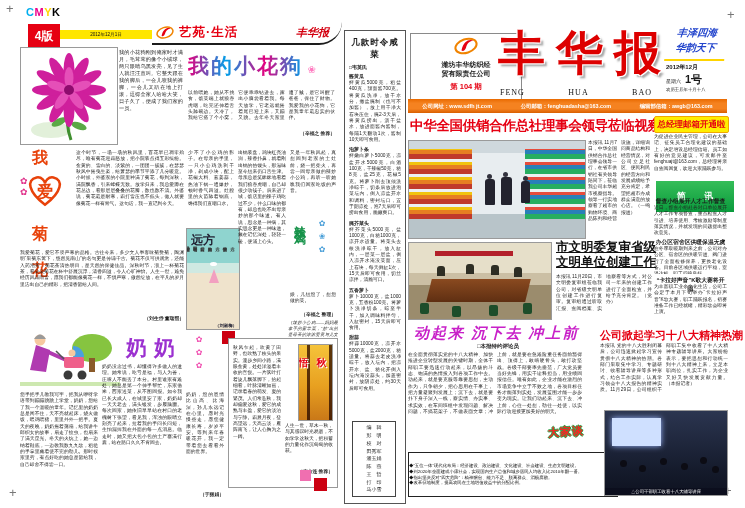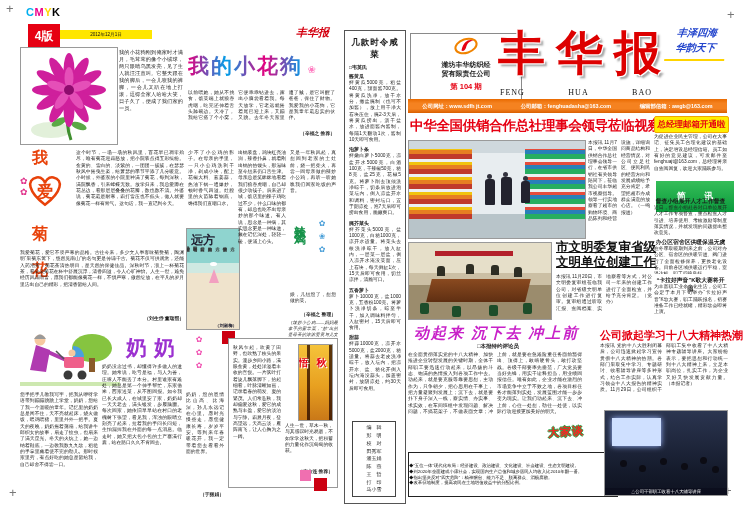--- a/index.html
+++ b/index.html
@@ -110,20 +110,29 @@
 <div class="stage">
 
   <div class="abs crop" style="left:6px;top:4px;">+</div>
   <div class="abs crop" style="left:727px;top:10px;">+</div>
   <div class="abs crop" style="left:9px;top:488px;">+</div>
   <div class="abs crop" style="left:724px;top:486px;">+</div>
   <div class="abs cmyk" style="left:26px;top:2px;"><span style="color:#00aeef">C</span><span style="color:#ec008c">M</span><span style="color:#ffd400">Y</span><span style="color:#000">K</span></div>
 
   <div class="abs badge" style="left:28px;top:24px;width:32px;height:24px;">4版</div>
   <div class="abs datebar" style="left:60px;top:30px;width:92px;height:9px;">2012年12月1日</div>
+  <div class="abs banner" style="left:152px;top:22px;width:186px;height:21px;">
+    <span style="display:inline-flex;">
+        <svg width="18" height="15" viewBox="0 0 26 22">
+          <ellipse cx="13" cy="11" rx="12" ry="7.5" fill="none" stroke="#f08300" stroke-width="2.2" transform="rotate(-18 13 11)"></ellipse>
+          <path d="M8 16 C10 6 16 3 21 5 C16 6 14 9 13 13 C12 16 10 17 8 16 Z" fill="#e60012"></path>
+        </svg>
+      </span>
+    <span class="sect">艺苑·生活</span>
+  </div>
   <div class="abs smallpaper" style="left:296px;top:25px;width:46px;">丰华报</div>
 
   <div class="abs photo" style="left:20px;top:47px;width:96px;height:96px;background:#fff;">
     <svg width="96" height="96" viewBox="0 0 96 96">
       <ellipse cx="30" cy="82" rx="20" ry="8" fill="#e2f0da"></ellipse>
       <path d="M48 58 q-4 18 2 34" stroke="#3f8f2f" stroke-width="3" fill="none"></path>
       <ellipse cx="38" cy="74" rx="8" ry="3.5" fill="#5aa845" transform="rotate(-25 38 74)"></ellipse>
       <ellipse cx="58" cy="78" rx="8" ry="3.5" fill="#5aa845" transform="rotate(20 58 78)"></ellipse>
       <g>
         <ellipse cx="48" cy="22" rx="5.5" ry="17" fill="#cf1f9c"></ellipse>
@@ -271,20 +280,28 @@
     <div class="iss">第 104 期</div>
   </div>
   <div class="abs mh-title" style="left:498px;top:22px;width:176px;height:64px;">丰华报</div>
   <div class="abs mh-py" style="left:500px;top:88px;width:152px;">
     <span>FENG</span>
     <span>HUA</span>
     <span>BAO</span>
   </div>
   <div class="abs slogan pre" style="left:666px;top:25px;width:60px;height:34px;">丰泽四海
 华韵天下</div>
+  <div class="abs" style="left:666px;top:63px;width:60px;">
+    <div class="dt1">2012年12月</div>
+    <div class="dt2">
+      <span class="wk">星期六</span>
+      <span class="day">1号</span>
+    </div>
+    <div class="dt3">农历壬辰年十月十八</div>
+  </div>
   <div class="abs infobar" style="left:408px;top:99px;width:319px;height:14px;">
     <span>公司网址：www.sdfh jt.com</span>
     <span>公司邮箱：fenghuadasha@163.com</span>
     <span>编辑部信箱：awgb@163.com</span>
   </div>
 
   <div class="abs headline" style="left:410px;top:117px;width:248px;height:18px;">中华全国供销合作总社理事会领导莅临视察</div>
   <div class="abs photo ph-super" style="left:408px;top:140px;width:176px;height:97px;">
     <div class="shelfL"></div>
     <div class="shelfR"></div>

